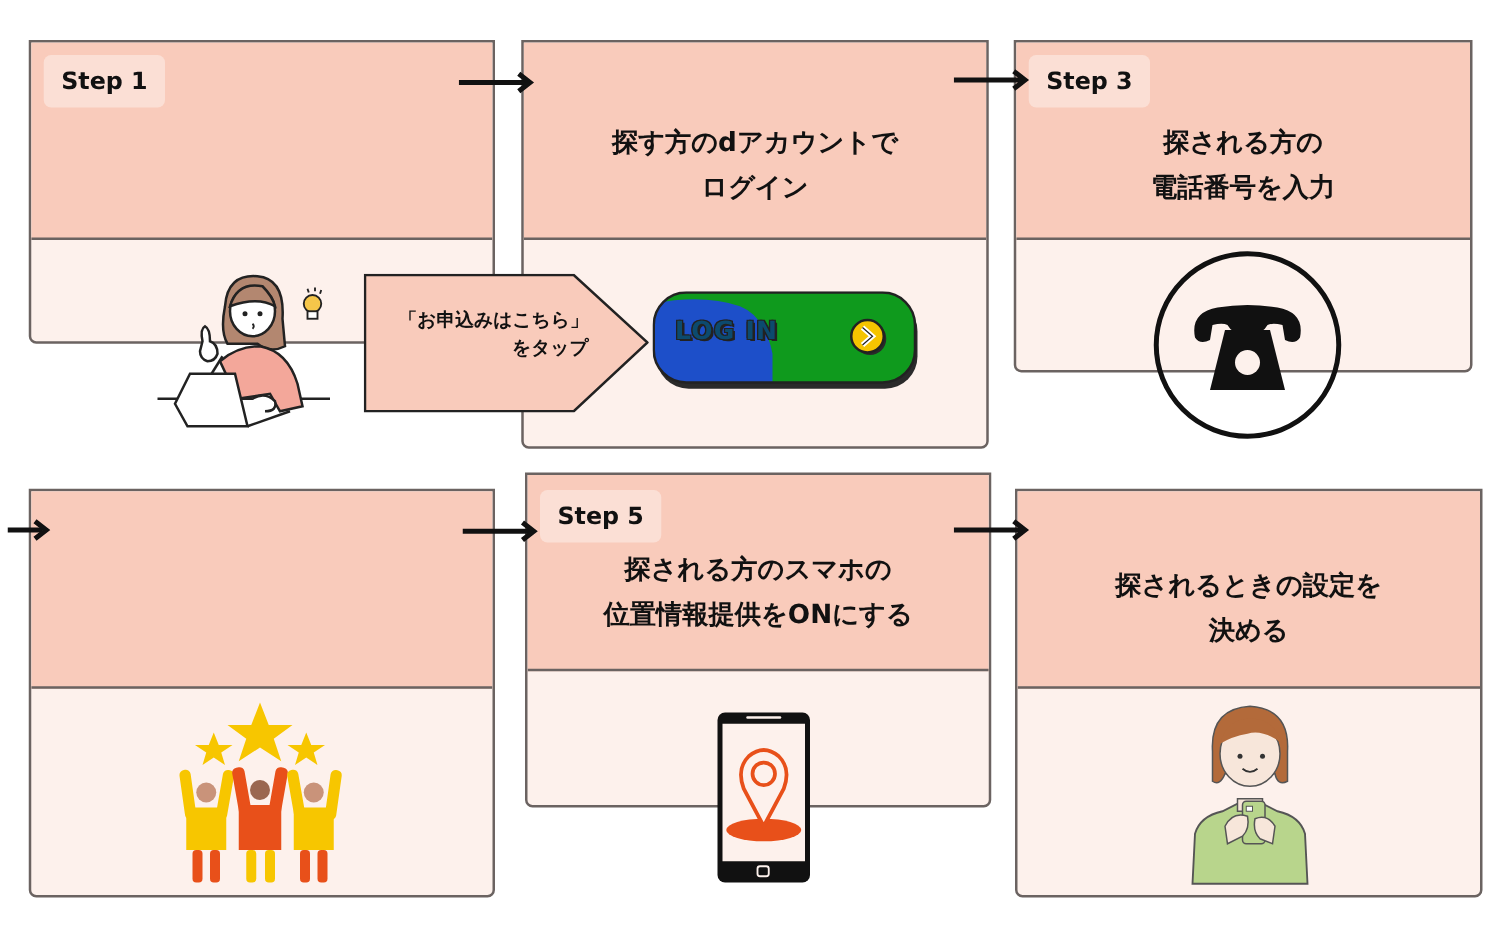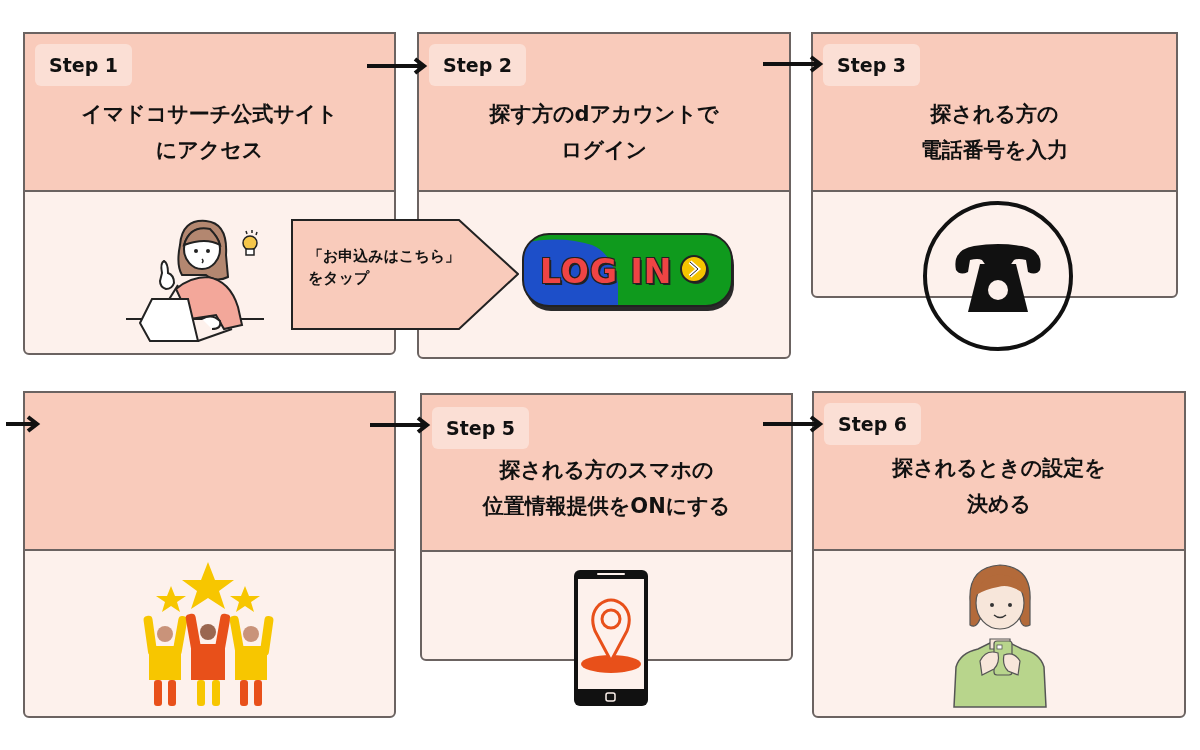--- a/index.html
+++ b/index.html
@@ -4,68 +4,64 @@
 <style>
   html,body{margin:0;padding:0;}
   body{width:1200px;height:750px;background:#ffffff;position:relative;overflow:hidden;font-family:"DejaVu Sans","Liberation Sans",sans-serif;}
   .card{position:absolute;border:2px solid #6b6361;border-radius:0 0 6px 6px;background:#fdf1ec;box-sizing:border-box;overflow:hidden;}
   .card .head{position:absolute;left:0;top:0;right:0;background:#f9cbbb;border-bottom:2px solid #6b6361;}
   .step-badge{position:absolute;left:10px;top:10px;height:42px;padding:0 14px 0 14px;background:#fbdfd5;border-radius:6px;font-weight:bold;font-size:19px;line-height:42px;color:#111;}
   .title{position:absolute;left:0;right:0;text-align:center;font-weight:bold;font-size:21px;line-height:36px;color:#111;white-space:pre-line;}
   .arrow{position:absolute;height:20px;}
   .illus{position:absolute;}
   .callout{position:absolute;left:291px;top:219px;width:228px;height:111px;}
-  .callout-text{position:absolute;left:291px;top:245px;width:180px;text-align:left;font-weight:bold;font-size:15px;line-height:22px;color:#111;white-space:pre-line;margin-left:17px;}
+  .callout-text{position:absolute;left:291px;top:245px;width:180px;text-align:right;font-weight:bold;font-size:15px;line-height:22px;color:#111;white-space:pre-line;}
   .login-btn{position:absolute;left:522px;top:233px;width:213px;height:80px;}
-  .login-label{position:absolute;left:540px;top:252px;font-weight:900;font-size:33px;color:#ef4444;letter-spacing:1px;
+  .login-label{position:absolute;left:540px;top:252px;font-weight:900;font-size:20px;color:#0c4a6e;letter-spacing:1px;
     text-shadow:2px 2px 0 #222,-1px -1px 0 #222,1px -1px 0 #222,-1px 1px 0 #222;text-align:center;}
 </style>
 </head>
 <body>
 
-<div class="card" style="left:23px;top:32px;width:373px;height:323px;">
+<div class="card" style="left:23px;top:32px;width:373px;height:243px;">
   <div class="head" style="height:156px;">
     <div class="step-badge">Step 1</div>
-    <div class="title" style="top:62px;">イマドコサーチ公式サイト
-にアクセス</div>
   </div>
 </div>
 
 <div class="card" style="left:417px;top:32px;width:374px;height:327px;">
   <div class="head" style="height:156px;">
-    <div class="step-badge">Step 2</div>
     <div class="title" style="top:62px;">探す方のdアカウントで
 ログイン</div>
   </div>
 </div>
 
 <div class="card" style="left:811px;top:32px;width:367px;height:266px;">
   <div class="head" style="height:156px;">
     <div class="step-badge">Step 3</div>
     <div class="title" style="top:62px;">探される方の
 電話番号を入力</div>
   </div>
 </div>
 
 <div class="card" style="left:23px;top:391px;width:373px;height:327px;">
   <div class="head" style="height:156px;">
   </div>
 </div>
 
-<div class="card" style="left:420px;top:393px;width:373px;height:268px;">
+<div class="card" style="left:420px;top:378px;width:373px;height:268px;">
   <div class="head" style="height:155px;">
     <div class="step-badge" style="top:12px;">Step 5</div>
     <div class="title" style="top:57px;">探される方のスマホの
 位置情報提供をONにする</div>
   </div>
 </div>
 
 <div class="card" style="left:812px;top:391px;width:374px;height:327px;">
   <div class="head" style="height:156px;">
-    <div class="step-badge">Step 6</div>
     <div class="title" style="top:57px;">探されるときの設定を
 決める</div>
   </div>
 </div>
 
 <svg class="arrow" style="left:367px;top:56px;width:62px;" viewBox="0 0 62 20">
   <line x1="0" y1="10" x2="54" y2="10" stroke="#111" stroke-width="4"></line>
   <polyline points="48,3 57,10 48,17" fill="none" stroke="#111" stroke-width="4" stroke-linejoin="miter"></polyline>
 </svg>
 <svg class="arrow" style="left:763px;top:54px;width:62px;" viewBox="0 0 62 20">

